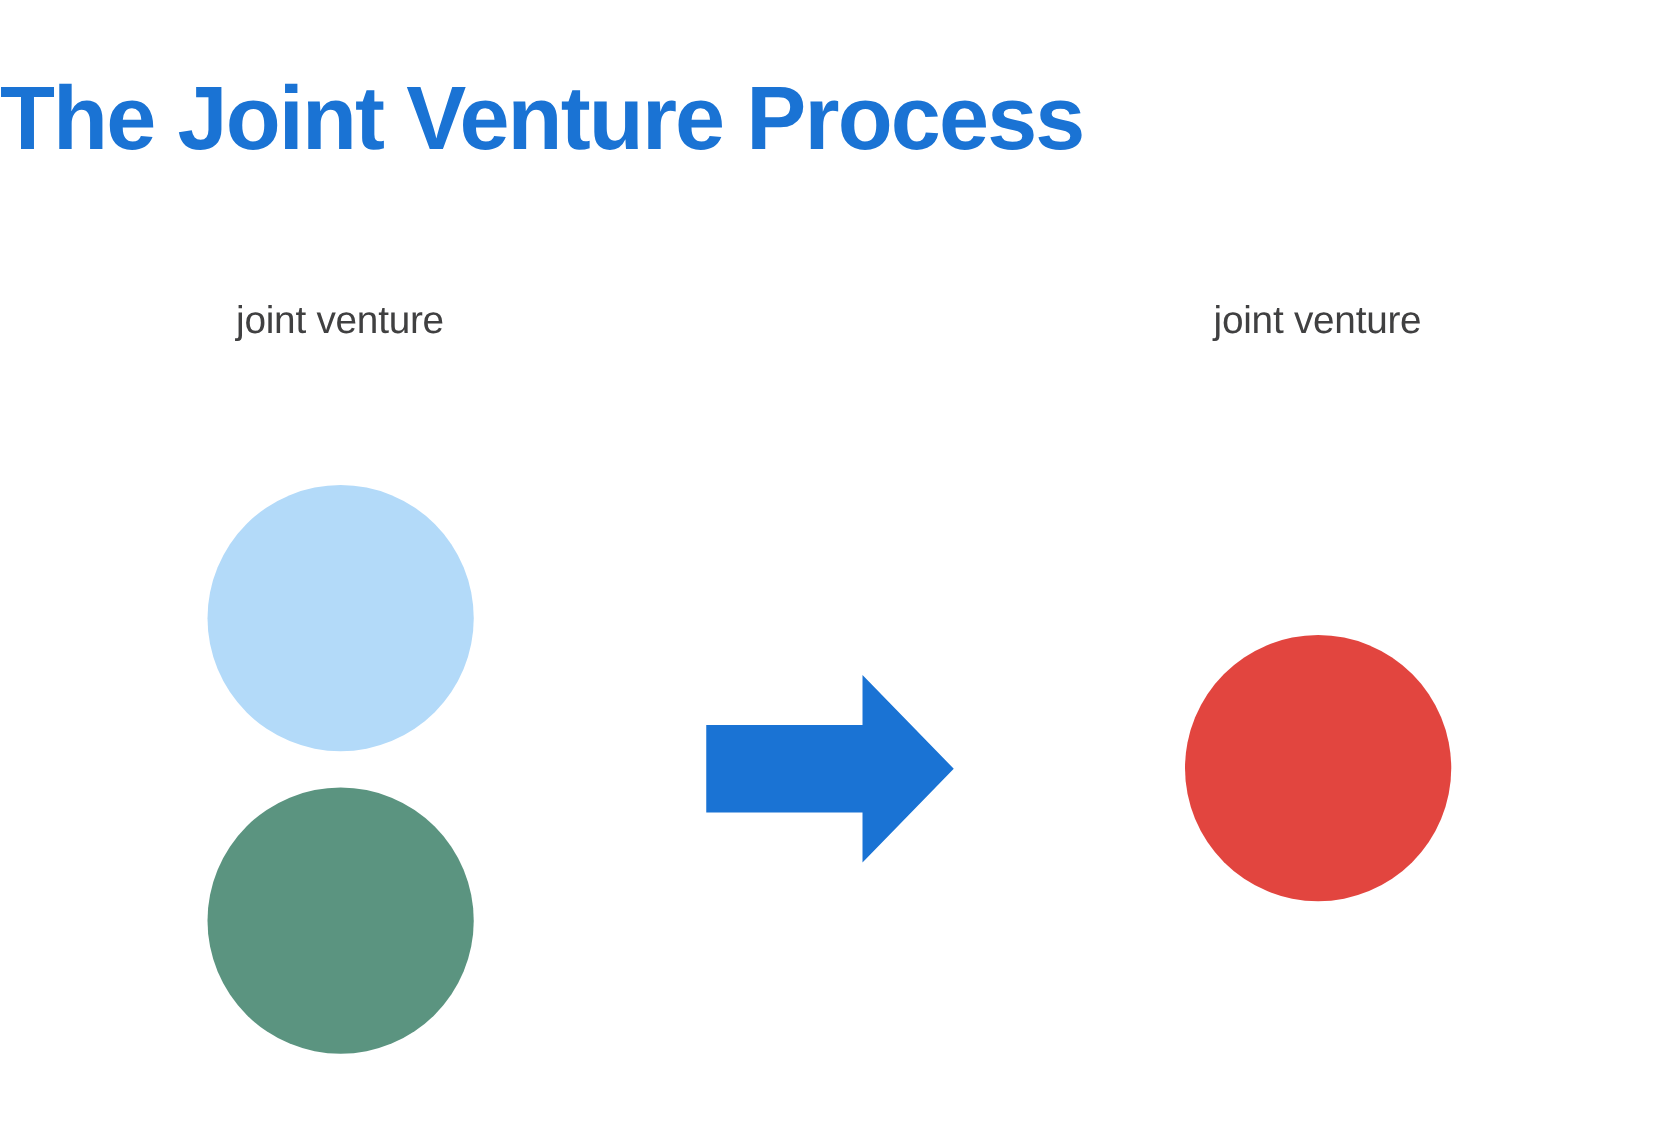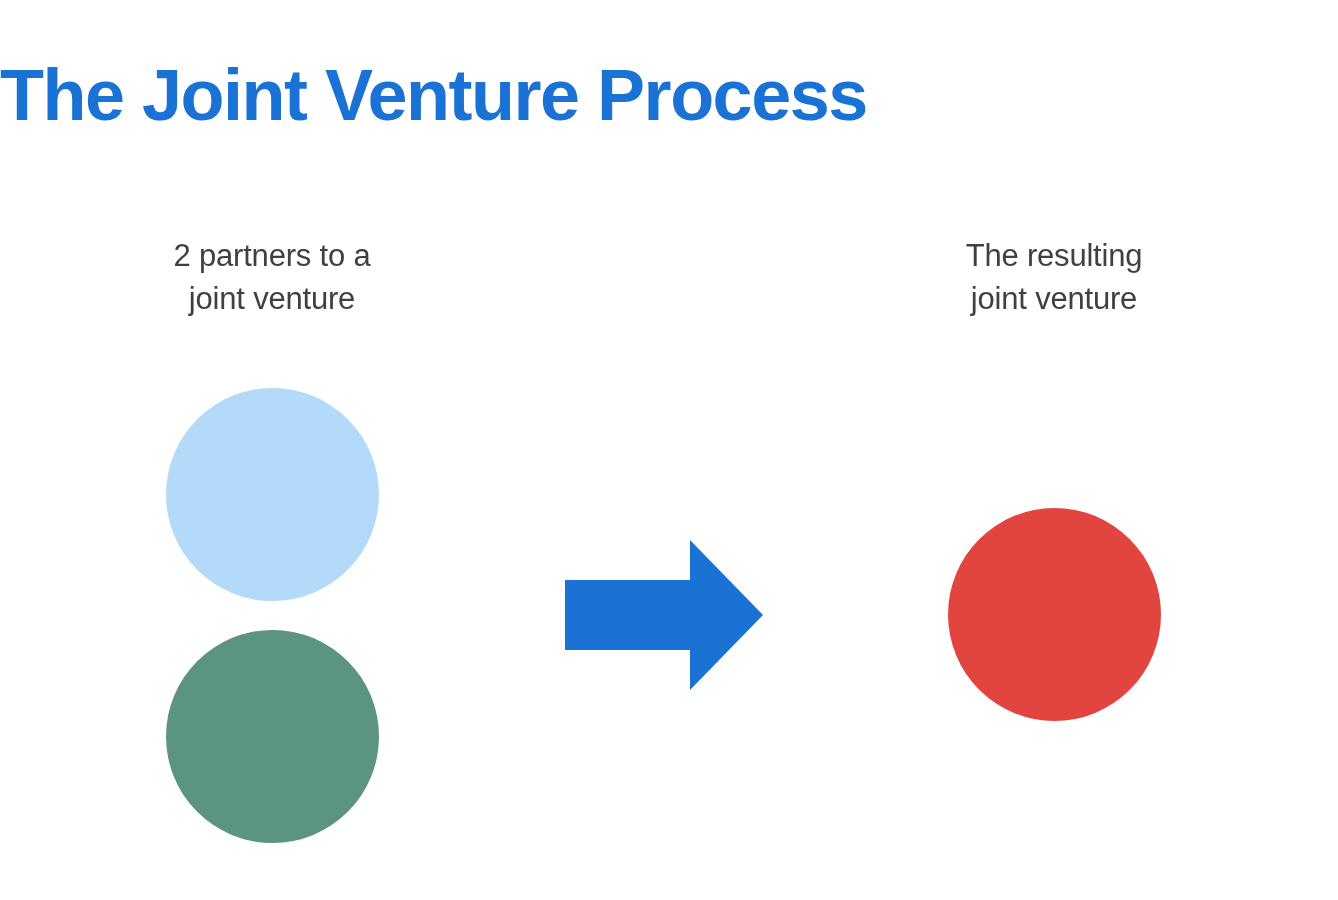--- a/index.html
+++ b/index.html
@@ -102,26 +102,24 @@
   }
 </style>
 </head>
 <body>
 
 <div id="canvas">
 
   <div class="title" id="page-title">The Joint Venture Process</div>
 
   <div class="caption" id="caption-partners">
-    <span class="line">2 partners to a</span>
     <span class="line">joint venture</span>
   </div>
 
   <div class="caption" id="caption-result">
-    <span class="line">The resulting</span>
     <span class="line">joint venture</span>
   </div>
 
   <div class="circle" id="circle-partner-a"></div>
 
   <div class="circle" id="circle-partner-b"></div>
 
   <div id="arrow-right">
     <svg viewBox="0 0 208 166" xmlns="http://www.w3.org/2000/svg" aria-hidden="true">
       <polygon points="5,48 130,48 130,8 203,83 130,158 130,118 5,118" fill="#1a73d4"></polygon>

